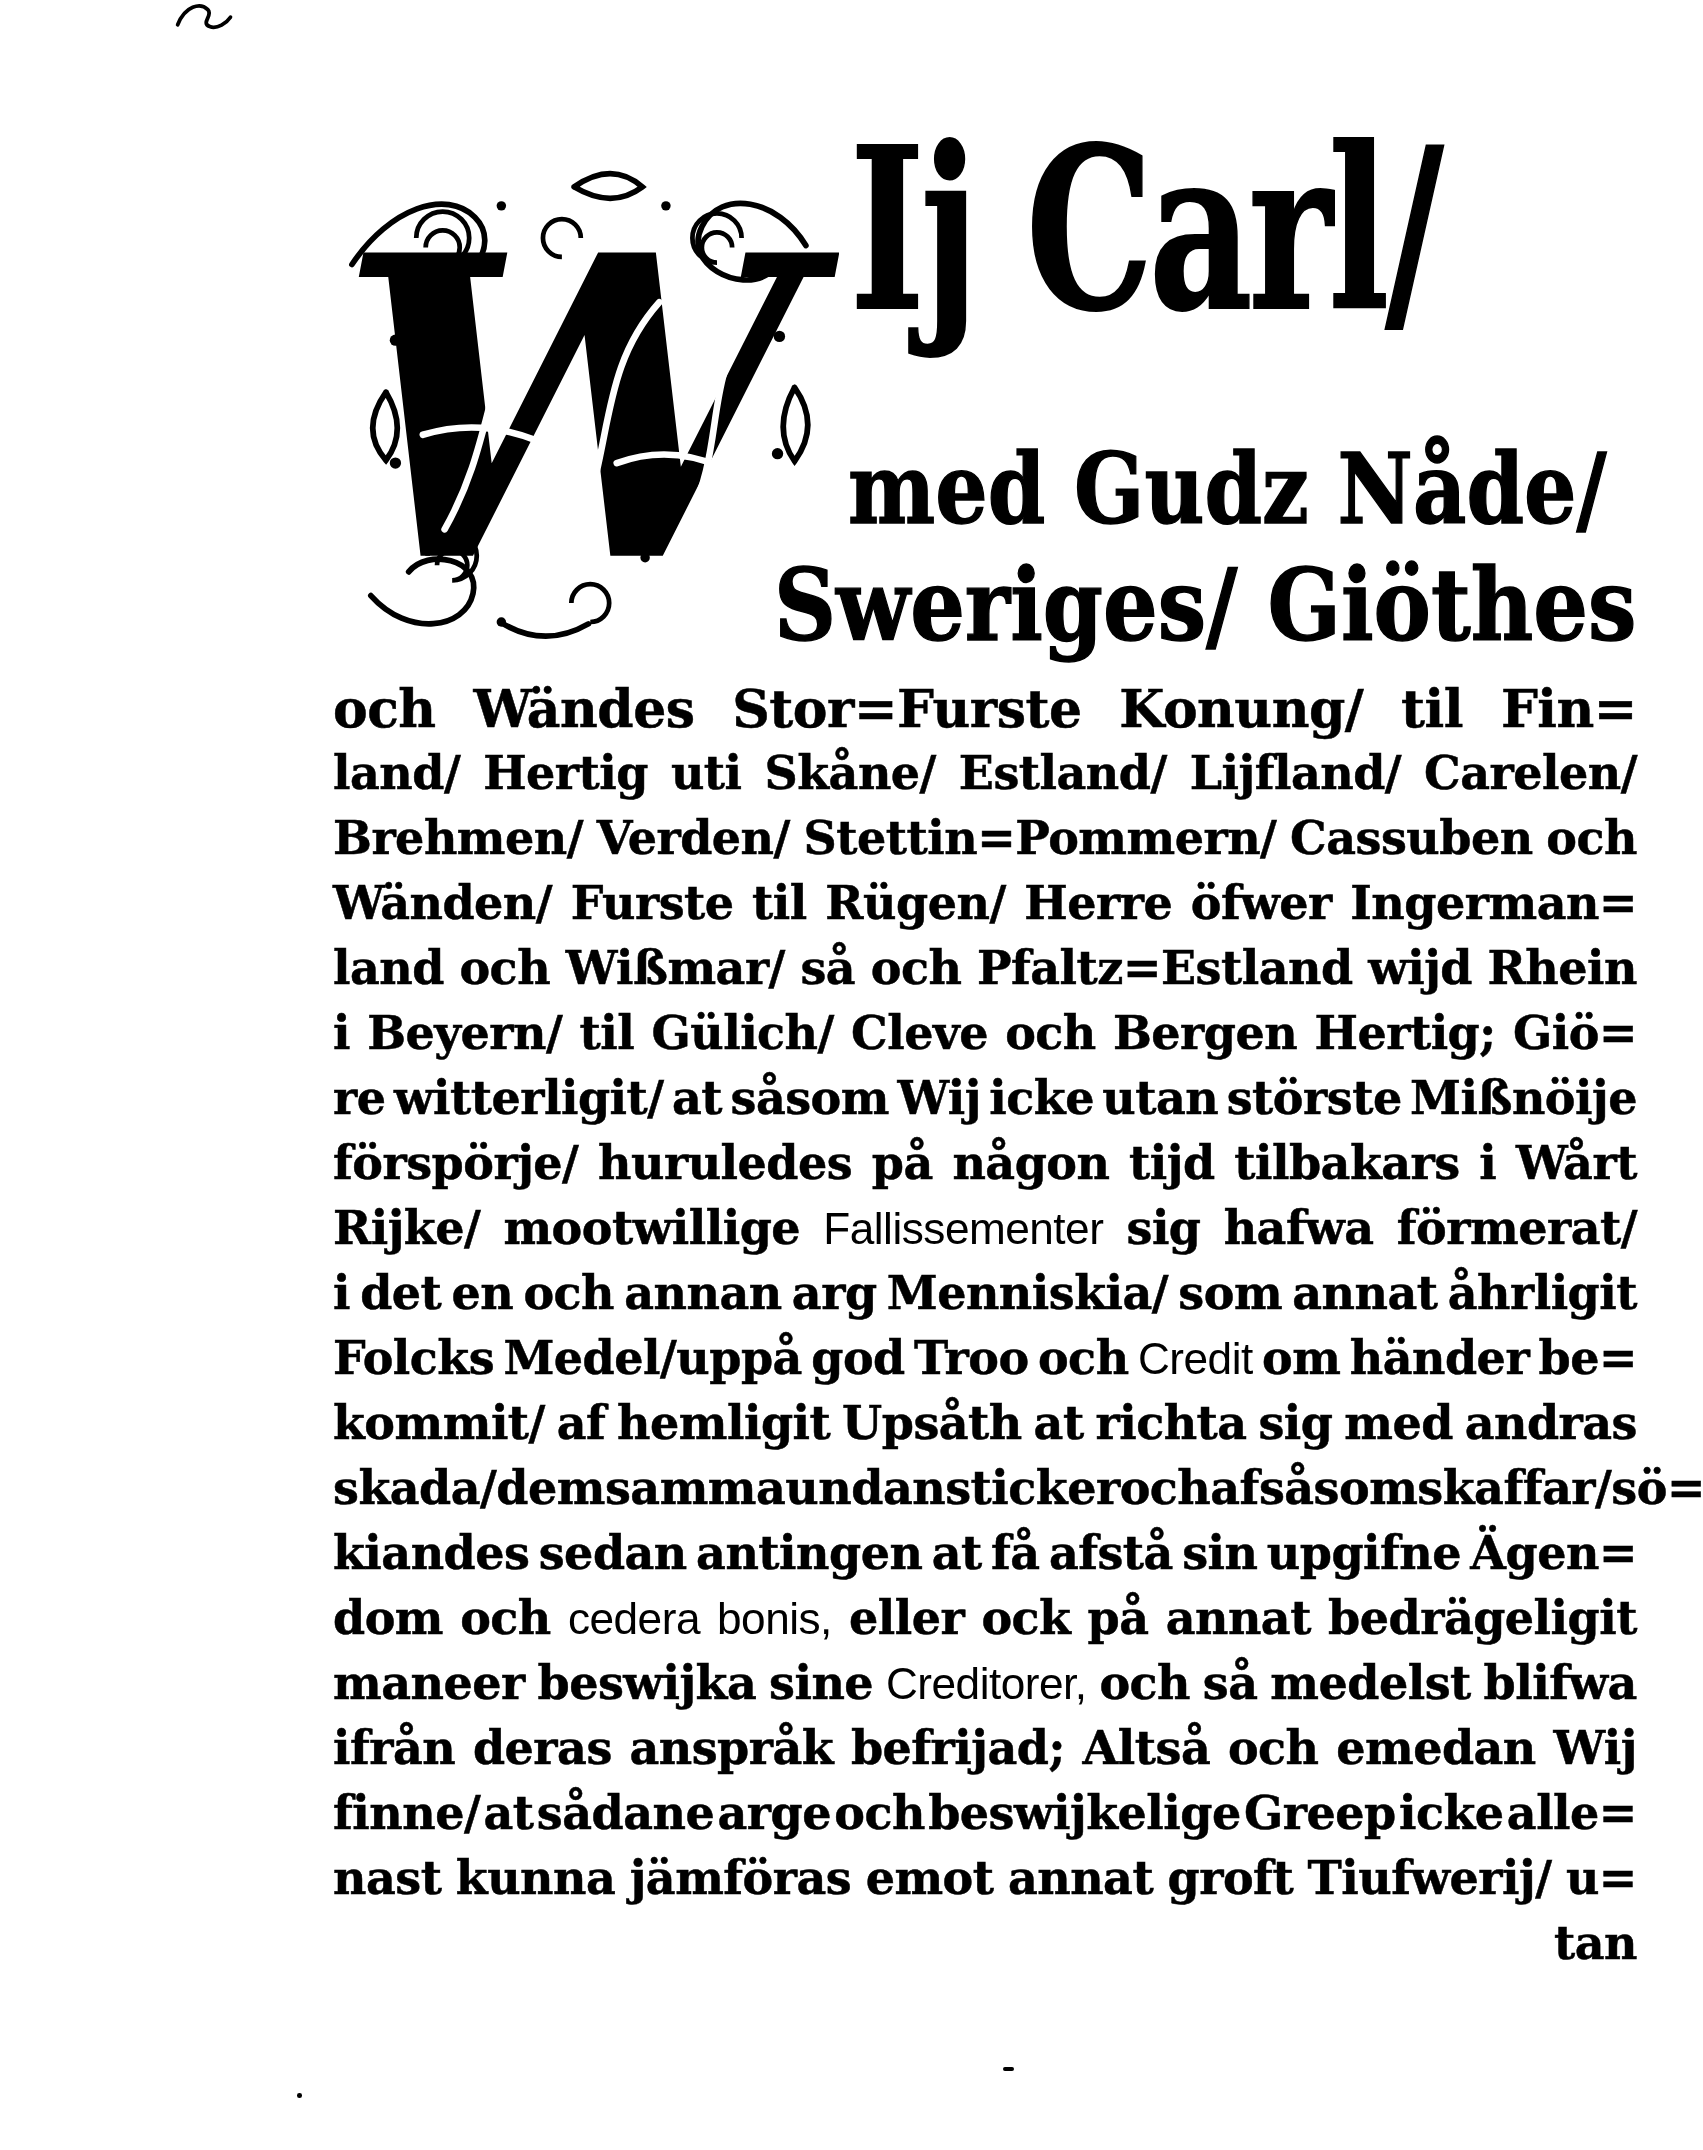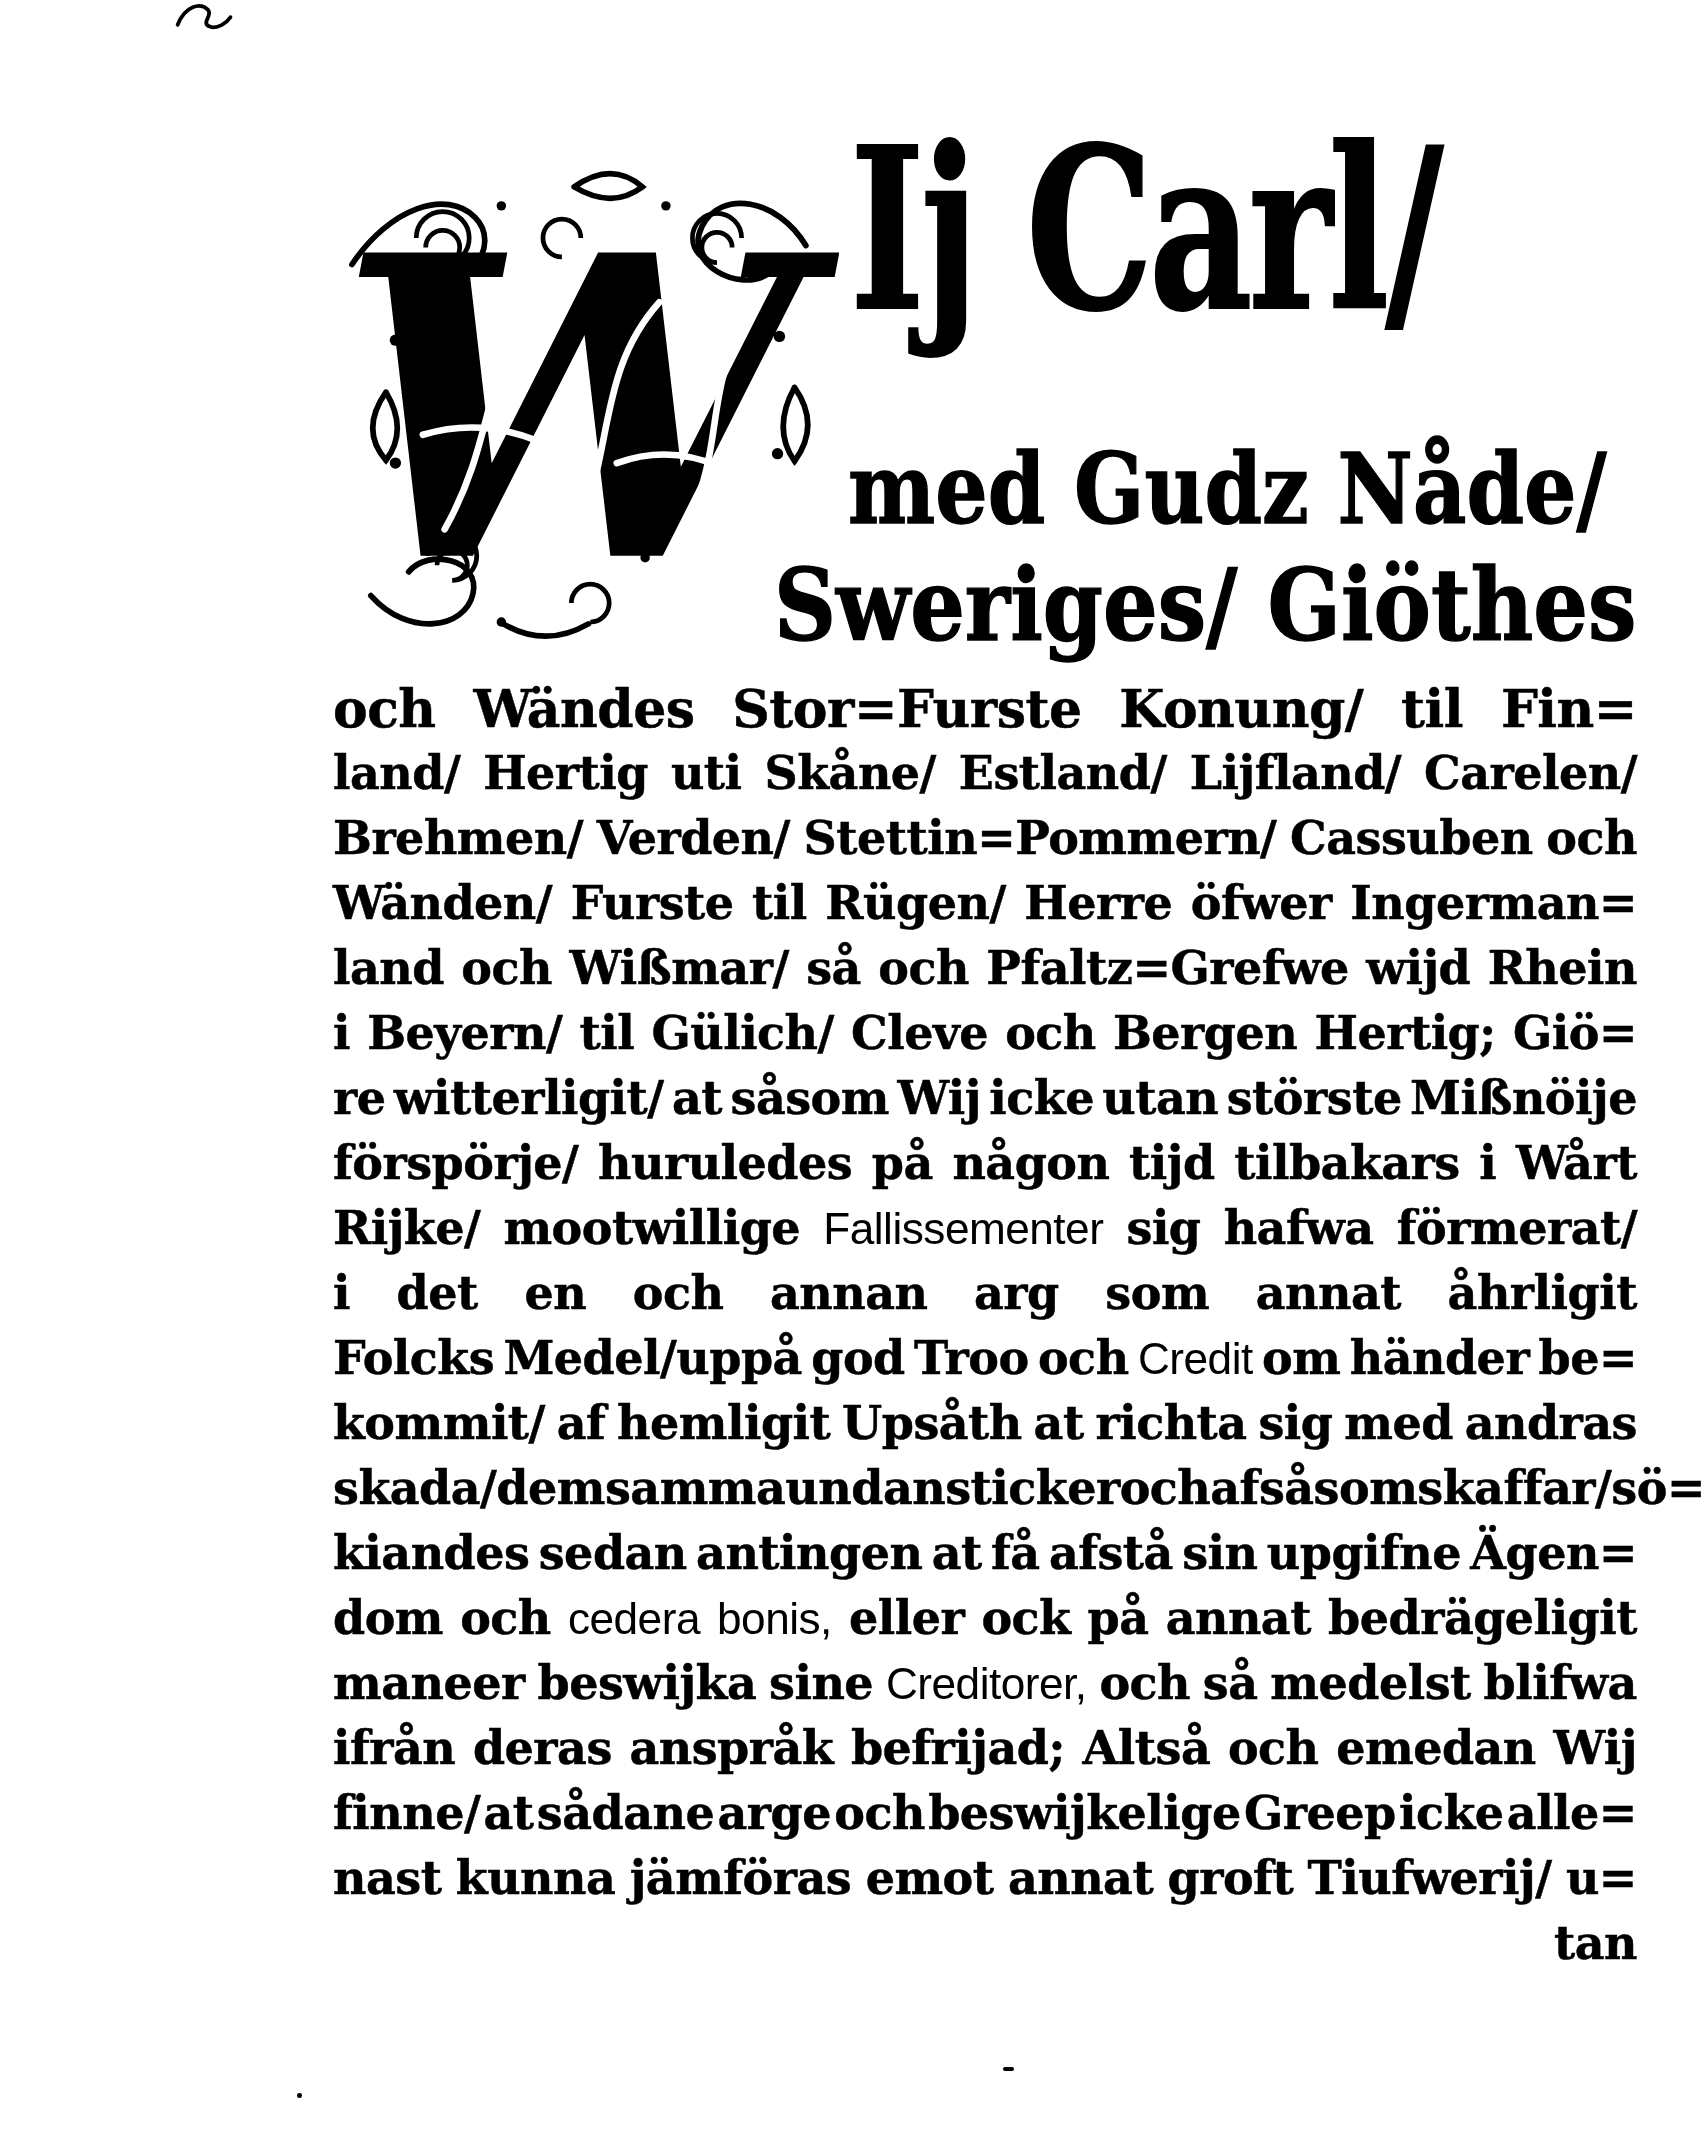--- a/index.html
+++ b/index.html
@@ -146,21 +146,21 @@
       <span class="frak">Herre</span>
       <span class="frak">öfwer</span>
       <span class="frak">Ingerman=</span>
     </div>
     <div class="line">
       <span class="frak">land</span>
       <span class="frak">och</span>
       <span class="frak">Wißmar/</span>
       <span class="frak">så</span>
       <span class="frak">och</span>
-      <span class="frak">Pfaltz=Grefwe</span>
+      <span class="frak">Pfaltz=Estland</span>
       <span class="frak">wijd</span>
       <span class="frak">Rhein</span>
     </div>
     <div class="line">
       <span class="frak">i</span>
       <span class="frak">Beyern/</span>
       <span class="frak">til</span>
       <span class="frak">Gülich/</span>
       <span class="frak">Cleve</span>
       <span class="frak">och</span>
@@ -197,20 +197,21 @@
       <span class="frak">hafwa</span>
       <span class="frak">förmerat/</span>
     </div>
     <div class="line">
       <span class="frak">i</span>
       <span class="frak">det</span>
       <span class="frak">en</span>
       <span class="frak">och</span>
       <span class="frak">annan</span>
       <span class="frak">arg</span>
+      <span class="frak">Menniskia/</span>
       <span class="frak">som</span>
       <span class="frak">annat</span>
       <span class="frak">åhrligit</span>
     </div>
     <div class="line">
       <span class="frak">Folcks</span>
       <span class="frak">Medel/uppå</span>
       <span class="frak">god</span>
       <span class="frak">Troo</span>
       <span class="frak">och</span>

